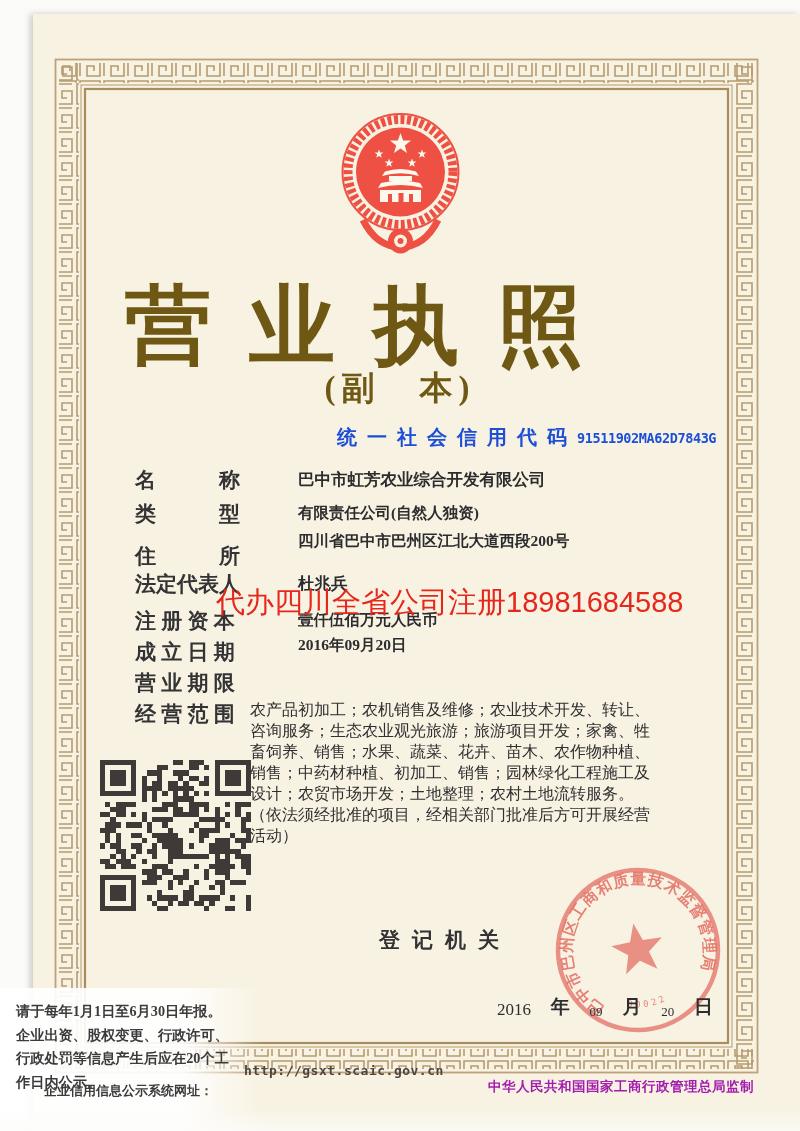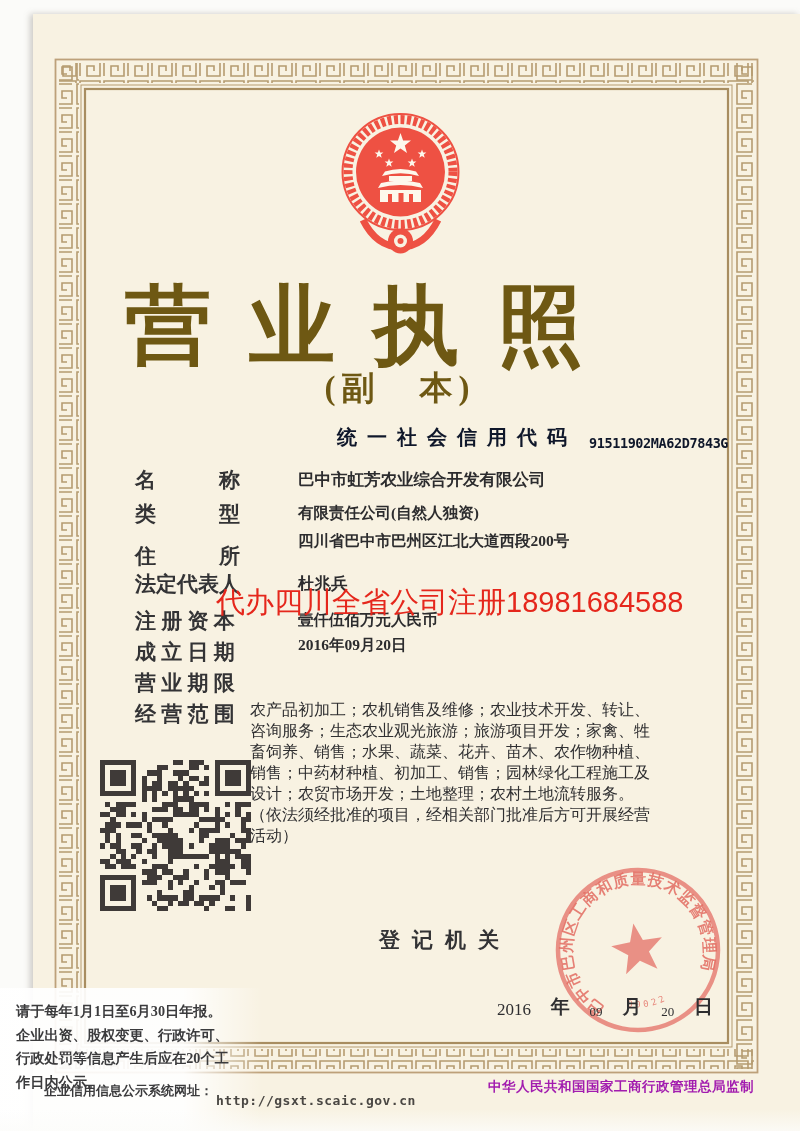--- a/index.html
+++ b/index.html
@@ -7,21 +7,21 @@
   .scan{position:relative;width:800px;height:1131px;overflow:hidden;background:#fbfbf9;}
   .paper{position:absolute;left:33px;top:14px;right:0;bottom:0;background:#f8f2e2;
          box-shadow:-3px 0 6px rgba(120,115,105,.35);}
   .frame-svg{position:absolute;left:54px;top:58px;}
   .emblem{position:absolute;left:333px;top:110px;}
   .title{position:absolute;left:0;width:708px;top:268px;text-align:center;
          font-size:86px;font-weight:bold;color:#6e5813;letter-spacing:38px;text-indent:38px;
          font-family:"Liberation Serif",serif;}
   .subtitle{position:absolute;left:0;width:800px;top:366px;text-align:center;
          font-size:33px;font-weight:bold;color:#6e5813;letter-spacing:6px;}
-  .codeline{position:absolute;left:337px;top:424px;display:flex;align-items:flex-end;gap:12px;color:#0f172a;}
+  .codeline{position:absolute;left:337px;top:424px;display:flex;align-items:center;color:#1d4ed8;}
   .codeline .lbl{font-size:20px;font-weight:bold;letter-spacing:10px;white-space:nowrap;}
   .codeline .val{font-size:13.5px;font-family:"DejaVu Sans Mono","Liberation Mono",monospace;
                  font-weight:bold;letter-spacing:-0.4px;white-space:nowrap;}
   .frow{position:absolute;left:135px;display:flex;color:#2f2f31;gap:34px;}
   .frow .flabel{width:115px;flex:0 0 115px;font-size:21px;font-weight:bold;color:#333335;
                 white-space:nowrap;letter-spacing:0;}
   .frow .fvalue{margin-left:14px;font-size:15.5px;font-weight:bold;color:#2c2c2e;
                 white-space:nowrap;padding-top:3px;}
   .frow .fvalue.big{font-size:16.5px;}
   .scope-wrap{position:absolute;left:250px;top:700px;width:404px;}
@@ -36,22 +36,22 @@
   .issue-date .unit{font-size:19px;font-weight:bold;}
   .note-wash{position:absolute;left:0;top:988px;width:262px;height:143px;
              background:linear-gradient(to right,rgba(255,255,255,.92) 70%,rgba(255,255,255,0));
              pointer-events:none;}
   .bottom-wash{position:absolute;left:0;bottom:0;width:800px;height:22px;
              background:linear-gradient(to bottom,rgba(255,255,255,0),rgba(252,252,250,.8));
              pointer-events:none;}
   .note{position:absolute;left:16px;top:1000px;font-size:14.2px;line-height:23.5px;
         font-weight:bold;color:#3b3b3d;white-space:nowrap;}
   .pub-label{position:absolute;left:44px;top:1082px;font-size:13px;font-weight:bold;color:#3b3b3d;white-space:nowrap;}
-  .pub-url{position:absolute;left:216px;top:1063px;font-size:13px;font-weight:bold;
-           font-family:"DejaVu Sans Mono","Liberation Mono",monospace;color:#4a4743;letter-spacing:.5px;white-space:nowrap;margin-top:30px;}
+  .pub-url{position:absolute;left:244px;top:1063px;font-size:13px;font-weight:bold;
+           font-family:"DejaVu Sans Mono","Liberation Mono",monospace;color:#4a4743;letter-spacing:.5px;white-space:nowrap;}
   .issuer{position:absolute;left:488px;top:1078px;font-size:13.5px;font-weight:bold;color:#a21caf;
           letter-spacing:.5px;white-space:nowrap;}
   .watermark{position:absolute;left:216px;top:583px;font-size:29px;font-weight:500;color:#e5271c;
              white-space:nowrap;z-index:30;font-family:"Liberation Sans",sans-serif;letter-spacing:0;}
 </style>
 </head>
 <body>
 
 <div class="scan">
   <div class="paper"></div>

